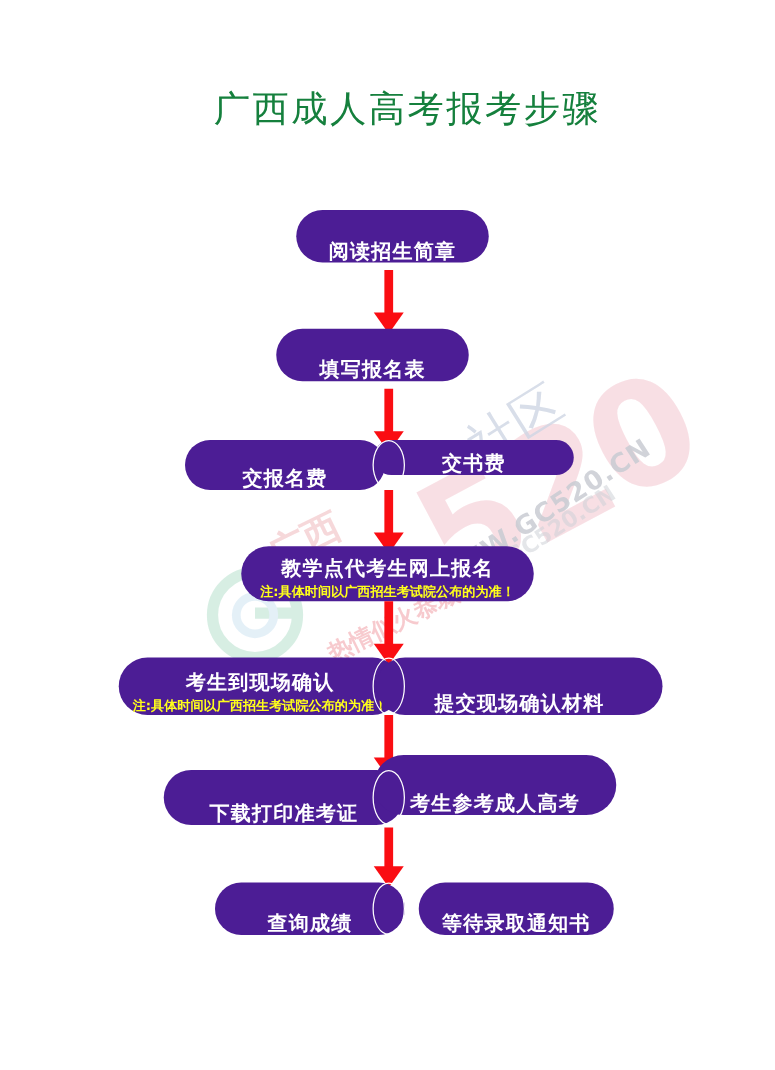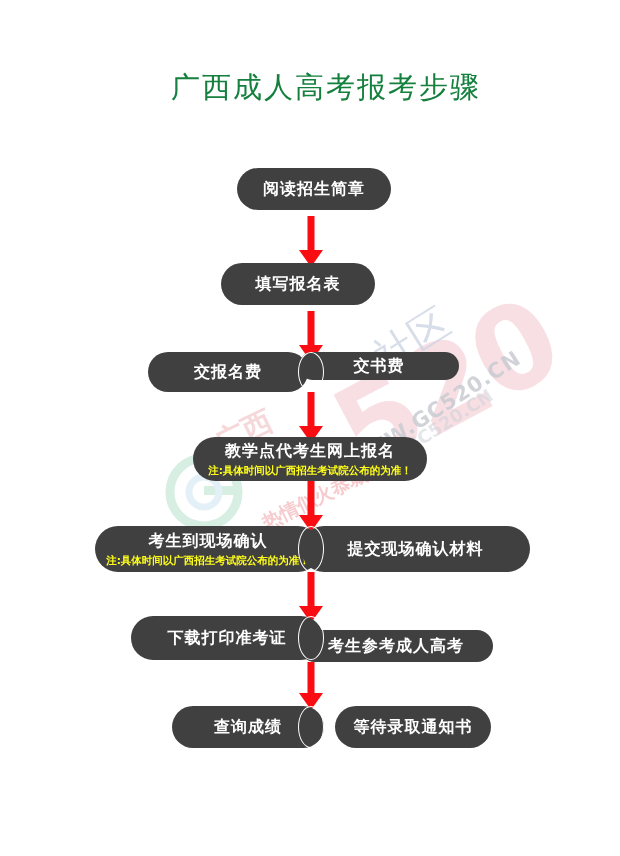--- a/index.html
+++ b/index.html
@@ -97,27 +97,27 @@
     text-align: center;
     font-size: 29px;
     color: #15803d;
     letter-spacing: 2px;
     font-family: "DejaVu Sans", "Liberation Sans", sans-serif;
   }
 
   
   .pill {
     position: absolute;
-    background: #404040;
+    background: #4c1d95;
     color: #ffffff;
     border-radius: 999px;
     display: flex;
     flex-direction: column;
     align-items: center;
-    justify-content: center;
+    justify-content: flex-end;
     box-sizing: border-box;
     text-align: center;
   }
   .pill .pl-main {
     font-size: 16px;
     font-weight: bold;
     line-height: 1.15;
     letter-spacing: 1px;
     white-space: nowrap;
   }
@@ -252,21 +252,21 @@
   <div class="lens" style="left:298px; top:526px; height:46px;"></div>
 
   <div class="arrow" style="left:298px; top:572px; width:26px; height:51px;">
     <div class="shaft" style="height:36px;"></div>
     <div class="head"></div>
   </div>
 
   <div class="pill" style="left:131px; top:616px; width:192px; height:44px;">
     <span class="pl-main">下载打印准考证</span>
   </div>
-  <div class="pill" style="left:299px; top:630px; width:194px; height:32px;">
+  <div class="pill" style="left:299px; top:604px; width:194px; height:48px;">
     <span class="pl-main">考生参考成人高考</span>
   </div>
   <div class="lens" style="left:298px; top:616px; height:44px;"></div>
 
   <div class="arrow" style="left:298px; top:662px; width:26px; height:48px;">
     <div class="shaft" style="height:33px;"></div>
     <div class="head"></div>
   </div>
 
   <div class="pill" style="left:172px; top:706px; width:152px; height:42px;">

